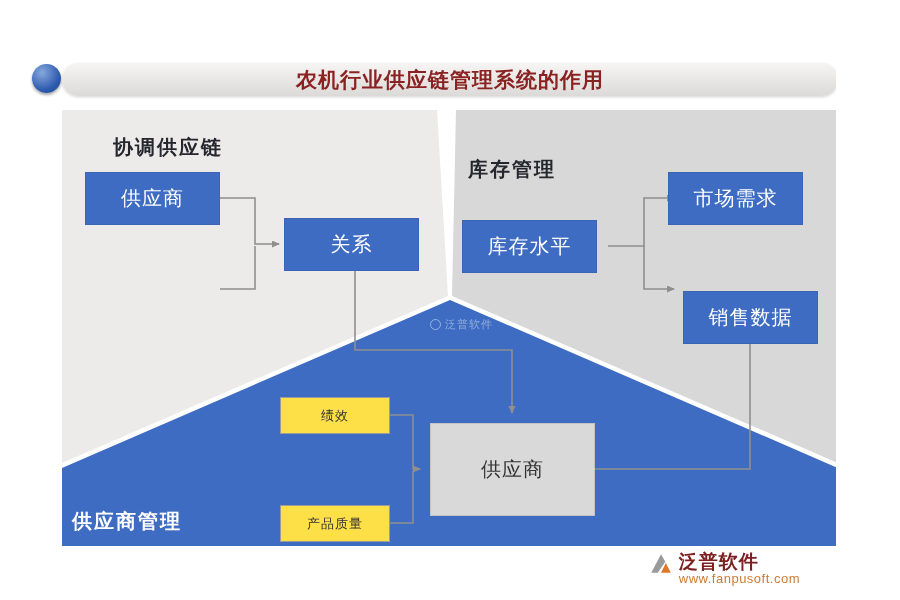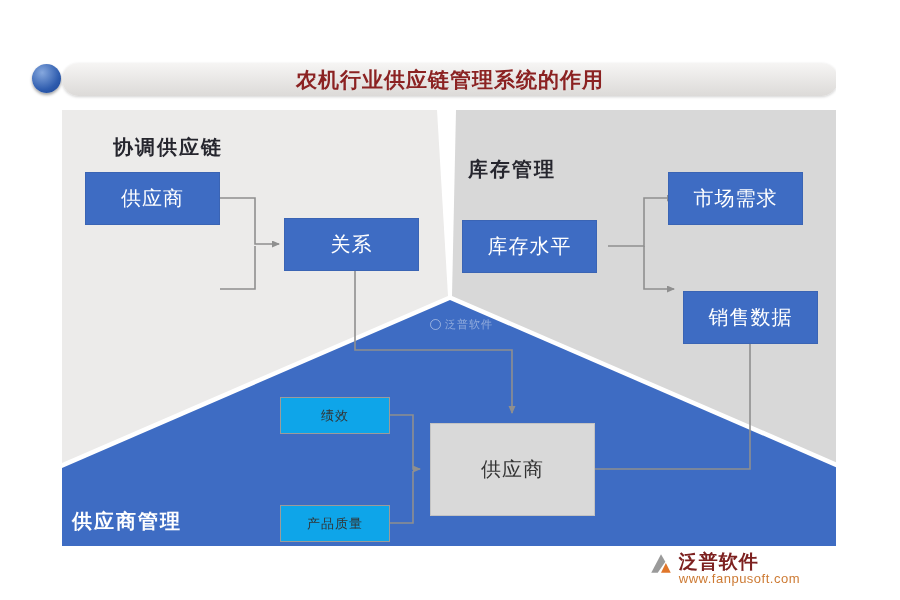--- a/index.html
+++ b/index.html
@@ -56,21 +56,21 @@
 
   
   .node {
     position: absolute;
     display: flex; align-items: center; justify-content: center;
     font-size: 20px;
     white-space: nowrap;
     letter-spacing: 1px;
   }
   .node.blue { background: #3e6cc3; color: #ffffff; border: 1px solid #3a64b4; }
-  .node.lite { background: #0ea5e9; color: #333333; border: 1px solid #9b9b9b; font-size: 13px; }
+  .node.lite { background: #fde047; color: #333333; border: 1px solid #9b9b9b; font-size: 13px; }
   .node.gray { background: #d9d9d9; color: #333333; border: 1px solid #c3c3c3; }
 
   
   .watermark {
     position: absolute;
     left: 430px; top: 317px;
     display: flex; align-items: center; gap: 4px;
     color: rgba(255,255,255,.42);
     font-size: 11px;
     letter-spacing: 1px;

